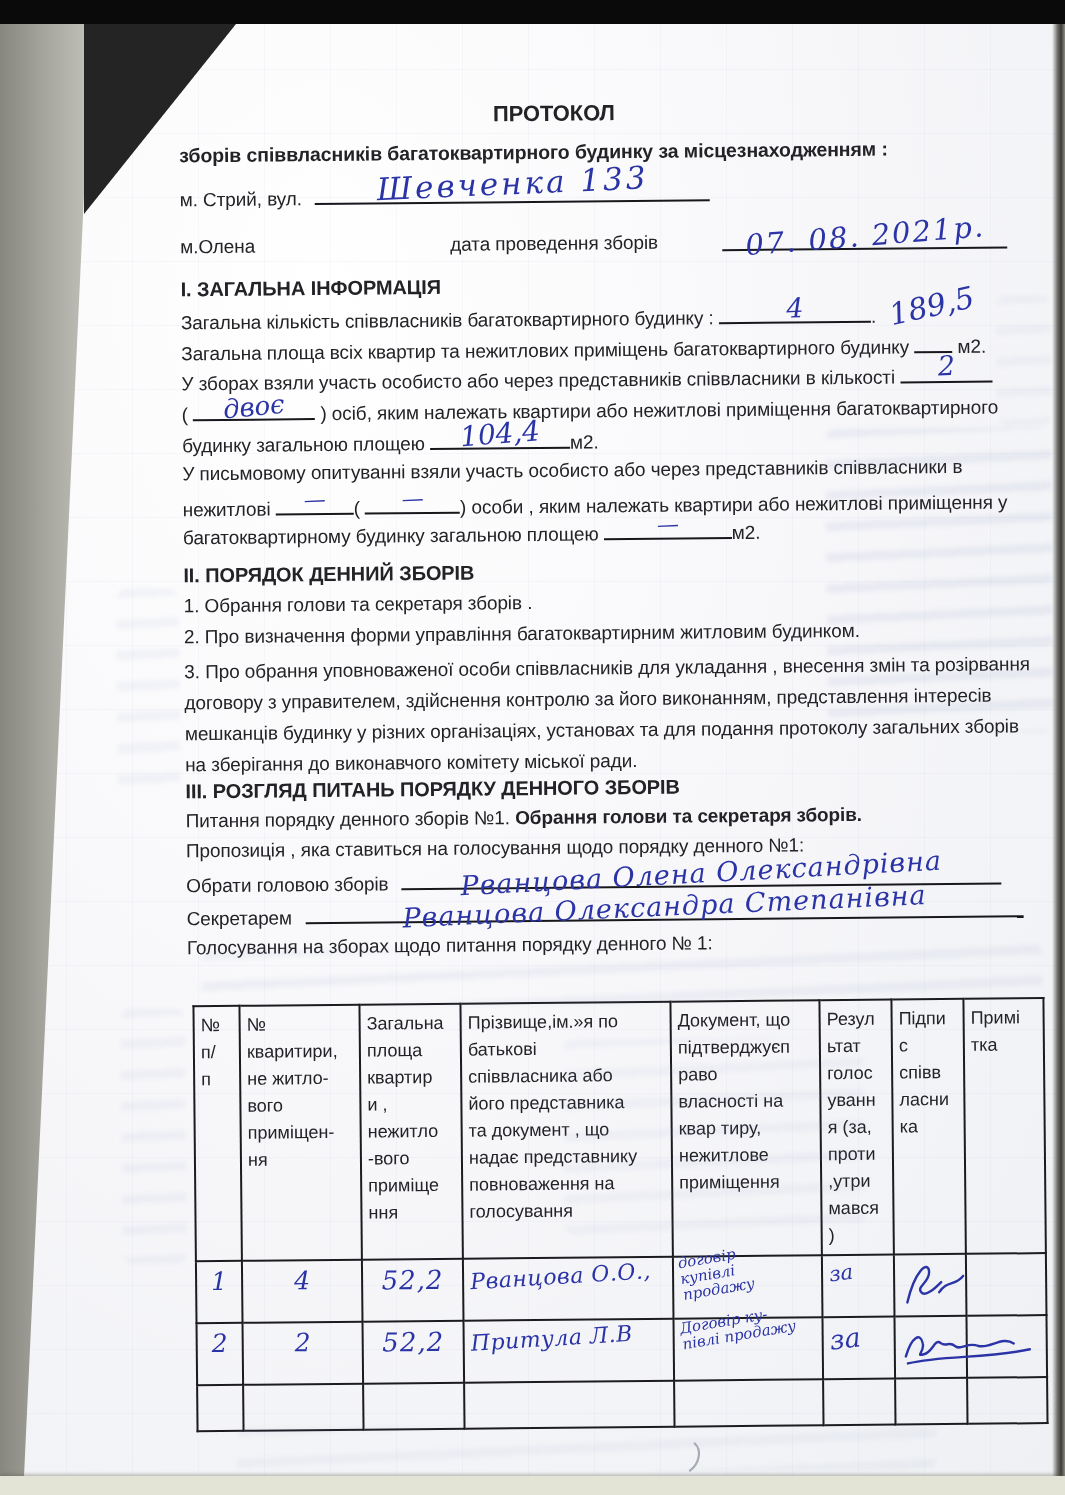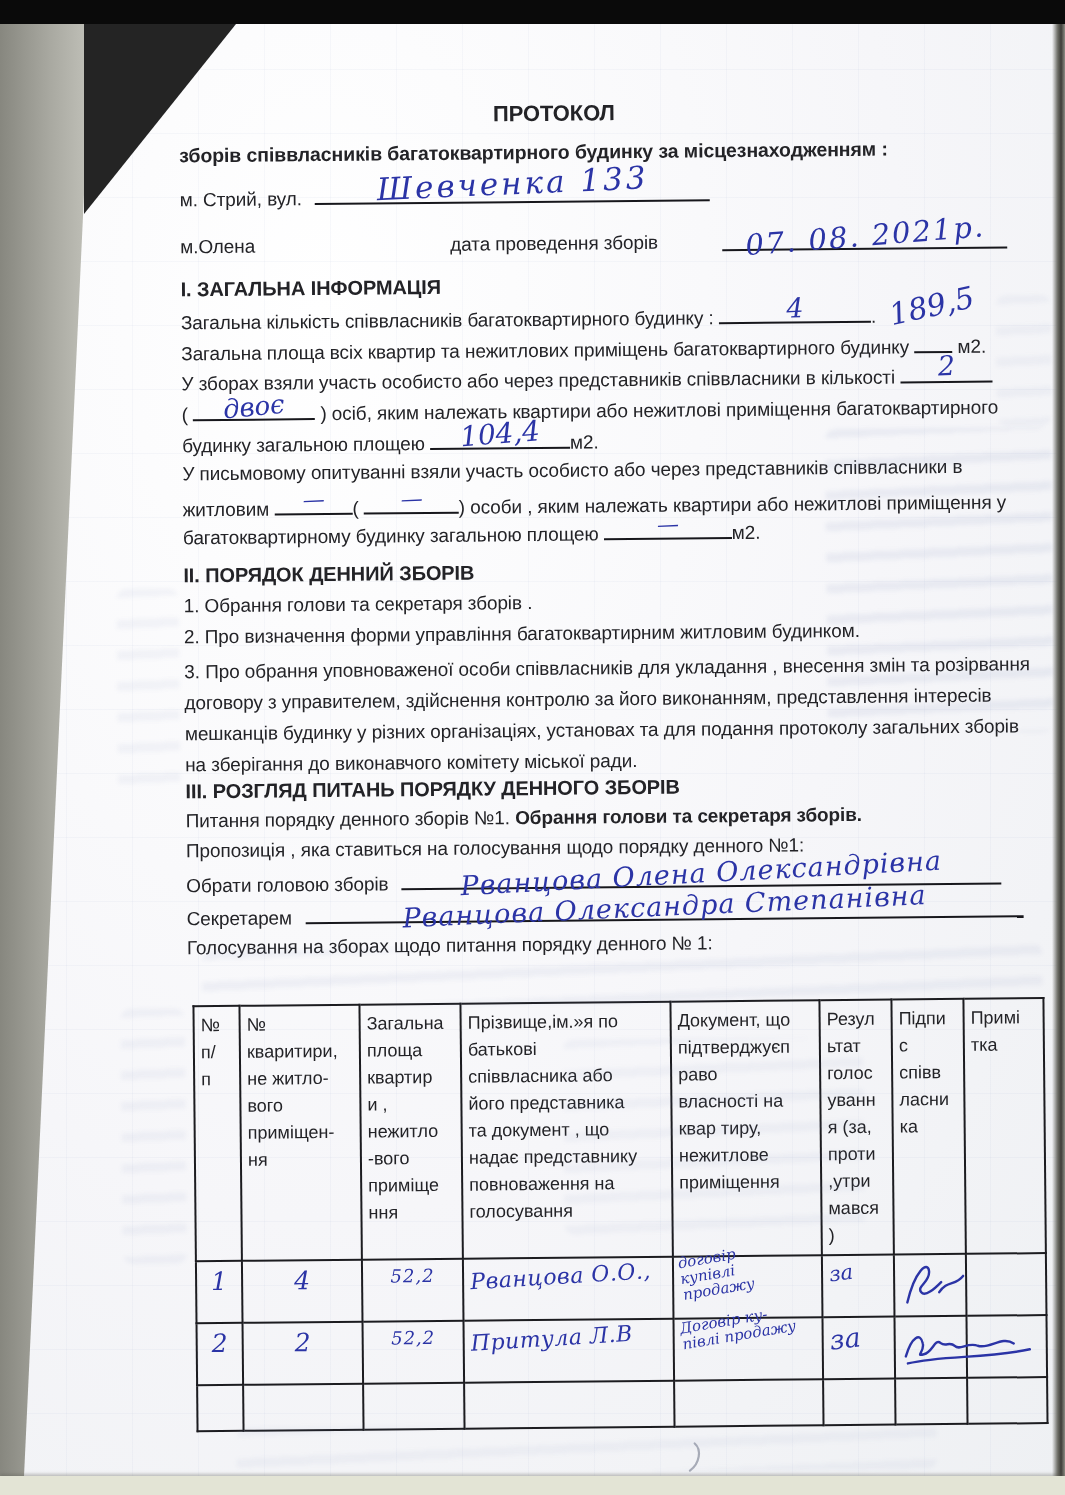--- a/index.html
+++ b/index.html
@@ -43,21 +43,21 @@
   }
   .blank .hw{position:absolute;left:50%;bottom:-4px;transform:translateX(-50%) rotate(-2deg);}
   .smudge{position:absolute;z-index:2;border-radius:10px;filter:blur(2px);opacity:.55;
     background:repeating-linear-gradient(178deg, rgba(125,140,185,0.20) 0 9px, rgba(0,0,0,0) 9px 31px);}
   
   table.reg{position:absolute;left:190px;top:1002px;width:850px;border-collapse:collapse;table-layout:fixed;}
   table.reg th, table.reg td{border:2px solid #1c1c20;padding:5px 6px;vertical-align:top;}
   table.reg th{font-weight:normal;font-size:18px;line-height:1.5;text-align:left;white-space:pre-line;color:#232327;}
   table.reg td{position:relative;}
   .hw-num{font-size:25px;}
-  .hw-area{font-size:18px;letter-spacing:1px;}
+  .hw-area{font-size:26px;letter-spacing:1px;}
   .hw-name{font-size:22px;letter-spacing:0.5px;display:inline-block;transform:rotate(-3deg);}
   .hw-doc{font-size:15px;line-height:1.05;display:inline-block;transform:rotate(-9deg);margin-top:-12px;}
   .hw-vote{font-size:21px;display:inline-block;transform:rotate(-6deg);}
   .sig-svg{overflow:visible;}
   .cell-center{text-align:center;}
 </style>
 </head>
 <body>
 
 <div class="paper"></div>
@@ -129,21 +129,21 @@
   <div class="l" style="top:428px;">
     <span>будинку загальною площею</span>
     <span class="blank" style="width:140px;">
       <span class="hw" style="font-size:28px;transform:translateX(-50%) rotate(-4deg);">104,4</span>
     </span><span>м2.</span>
   </div>
 
   <div class="l" style="top:459px;">У письмовому опитуванні взяли участь особисто або через представників співвласники в</div>
 
   <div class="l" style="top:492px;">
-    <span>житловим</span>
+    <span>нежитлові</span>
     <span class="blank" style="width:78px;">
       <span class="hw" style="font-size:22px;bottom:0;">—</span>
     </span><span>(</span>
     <span class="blank" style="width:95px;">
       <span class="hw" style="font-size:22px;bottom:0;">—</span>
     </span><span>) особи , яким належать квартири або нежитлові приміщення у</span>
   </div>
 
   <div class="l" style="top:520px;">
     <span>багатоквартирному будинку загальною площею</span>

